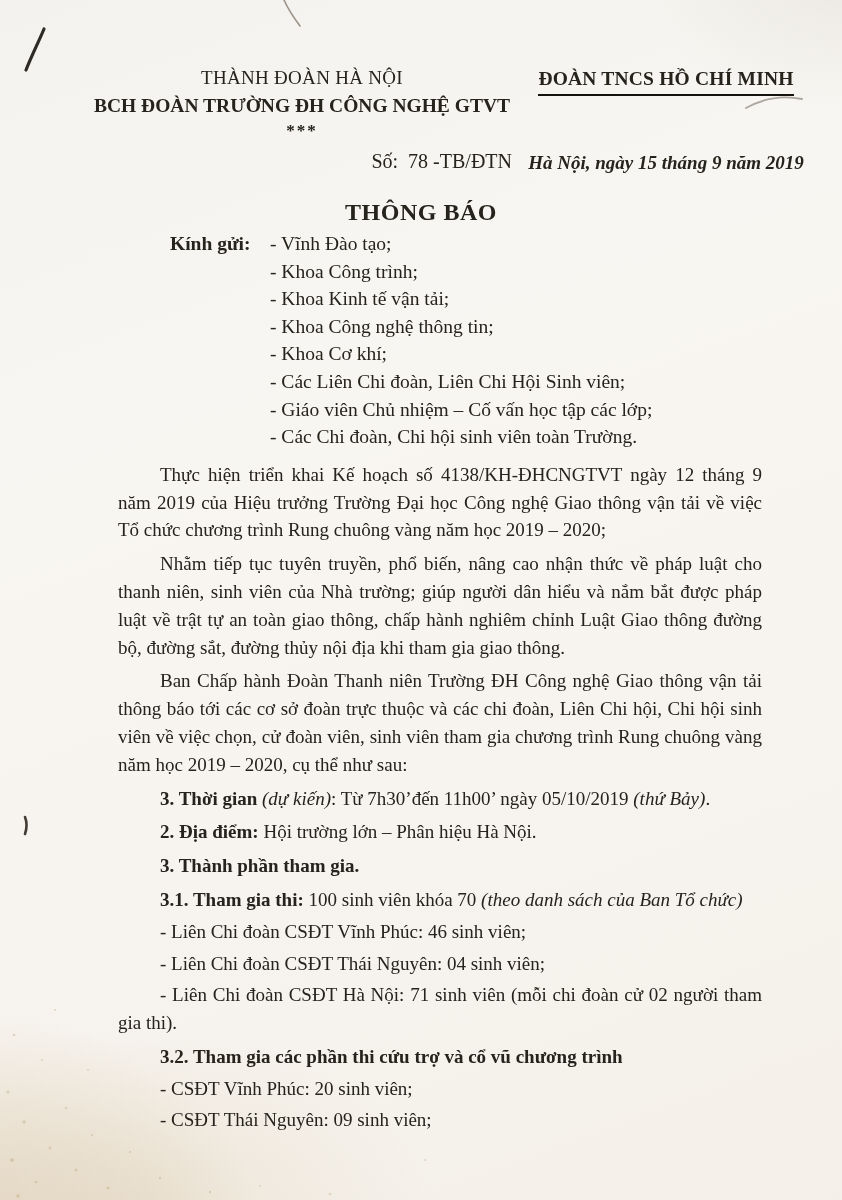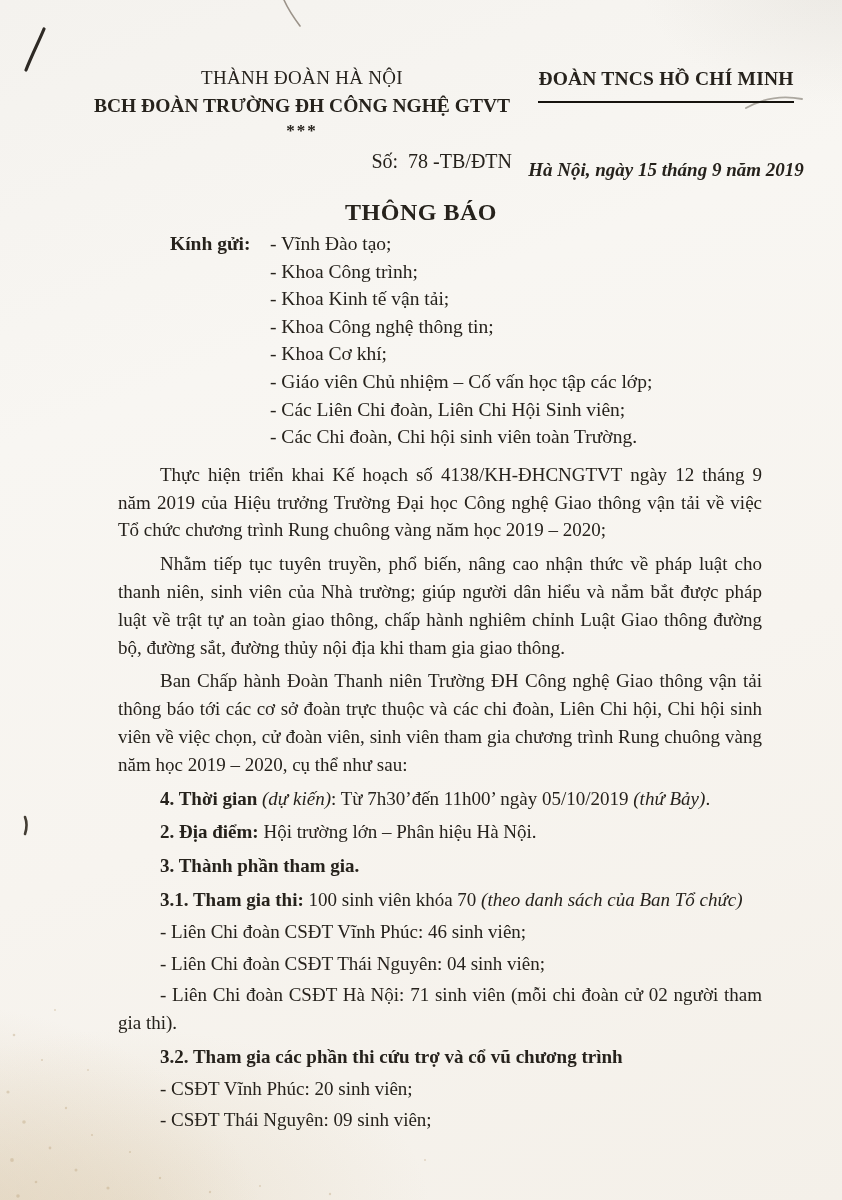--- a/index.html
+++ b/index.html
@@ -22,21 +22,21 @@
 
   
   .doc-header{position:relative;height:196px;}
   .header-left{position:absolute;left:92px;top:66px;width:420px;text-align:center;}
   .org-line1{font-size:19px;line-height:24px;letter-spacing:.3px;}
   .org-line2{font-size:19.5px;line-height:26px;font-weight:bold;margin-top:3px;}
   .org-sep{font-size:17px;line-height:18px;font-weight:bold;letter-spacing:2px;margin-top:3px;}
   .doc-number{font-size:20px;line-height:26px;margin-top:8px;white-space:pre-wrap;text-align:right;}
   .header-right{position:absolute;left:528px;top:66px;width:276px;text-align:center;}
   .union-name{display:inline-block;font-size:19.5px;line-height:25px;font-weight:bold;
-    border-bottom:2.5px solid #16130e;padding-bottom:10px;letter-spacing:.2px;}
+    border-bottom:2.5px solid #16130e;padding-bottom:3px;letter-spacing:.2px;}
   .date-line{font-size:19px;line-height:25px;font-weight:bold;font-style:italic;margin-top:54px;}
 
   
   .doc-title{margin:0 0 2px;text-align:center;font-size:24px;line-height:32px;
     font-weight:bold;letter-spacing:.5px;}
 
   
   .recipients{display:flex;align-items:flex-start;padding-left:170px;margin-top:2px;}
   .recipients-label{font-weight:bold;font-size:19.5px;line-height:27.6px;width:100px;flex:none;}
   .recipients-list{flex:none;}
@@ -108,37 +108,37 @@
   <h1 class="doc-title">THÔNG BÁO</h1>
 
   <div class="recipients">
     <div class="recipients-label">Kính gửi:</div>
     <div class="recipients-list">
         <div class="recipient-item">- Vĩnh Đào tạo;</div>
         <div class="recipient-item">- Khoa Công trình;</div>
         <div class="recipient-item">- Khoa Kinh tế vận tải;</div>
         <div class="recipient-item">- Khoa Công nghệ thông tin;</div>
         <div class="recipient-item">- Khoa Cơ khí;</div>
+        <div class="recipient-item">- Các Liên Chi đoàn, Liên Chi Hội Sinh viên;</div>
         <div class="recipient-item">- Giáo viên Chủ nhiệm – Cố vấn học tập các lớp;</div>
-        <div class="recipient-item">- Các Liên Chi đoàn, Liên Chi Hội Sinh viên;</div>
         <div class="recipient-item">- Các Chi đoàn, Chi hội sinh viên toàn Trường.</div>
       </div>
   </div>
 
   <div class="body">
 
     <div class="body-paragraphs">
         <p class="body-para">Thực hiện triển khai Kế hoạch số 4138/KH-ĐHCNGTVT ngày 12 tháng 9 năm 2019 của Hiệu trưởng Trường Đại học Công nghệ Giao thông vận tải về việc Tổ chức chương trình Rung chuông vàng năm học 2019 – 2020;</p>
         <p class="body-para">Nhằm tiếp tục tuyên truyền, phổ biến, nâng cao nhận thức về pháp luật cho thanh niên, sinh viên của Nhà trường; giúp người dân hiểu và nắm bắt được pháp luật về trật tự an toàn giao thông, chấp hành nghiêm chỉnh Luật Giao thông đường bộ, đường sắt, đường thủy nội địa khi tham gia giao thông.</p>
         <p class="body-para">Ban Chấp hành Đoàn Thanh niên Trường ĐH Công nghệ Giao thông vận tải thông báo tới các cơ sở đoàn trực thuộc và các chi đoàn, Liên Chi hội, Chi hội sinh viên về việc chọn, cử đoàn viên, sinh viên tham gia chương trình Rung chuông vàng năm học 2019 – 2020, cụ thể như sau:</p>
       </div>
 
     <div class="sections">
 
-      <p class="sec-line nowrap"><span class="b">4. Thời gian </span><span class="i">(dự kiến)</span><span>: </span><span>Từ 7h30’đến 11h00’ ngày 05/10/2019 </span><span class="i">(thứ Bảy)</span><span>.</span></p>
+      <p class="sec-line nowrap"><span class="b">3. Thời gian </span><span class="i">(dự kiến)</span><span>: </span><span>Từ 7h30’đến 11h00’ ngày 05/10/2019 </span><span class="i">(thứ Bảy)</span><span>.</span></p>
 
       <p class="sec-line"><span class="b">2. Địa điểm: </span><span>Hội trường lớn – Phân hiệu Hà Nội.</span></p>
 
       <p class="sec-line"><span class="b">3. Thành phần tham gia.</span></p>
 
       <p class="sec-line nowrap"><span class="b">3.1. Tham gia thi: </span><span>100 sinh viên khóa 70 </span><span class="i">(theo danh sách của Ban Tổ chức)</span></p>
 
       <div class="sec-list">
           <p class="sec-item">- Liên Chi đoàn CSĐT Vĩnh Phúc: 46 sinh viên;</p>
           <p class="sec-item">- Liên Chi đoàn CSĐT Thái Nguyên: 04 sinh viên;</p>

